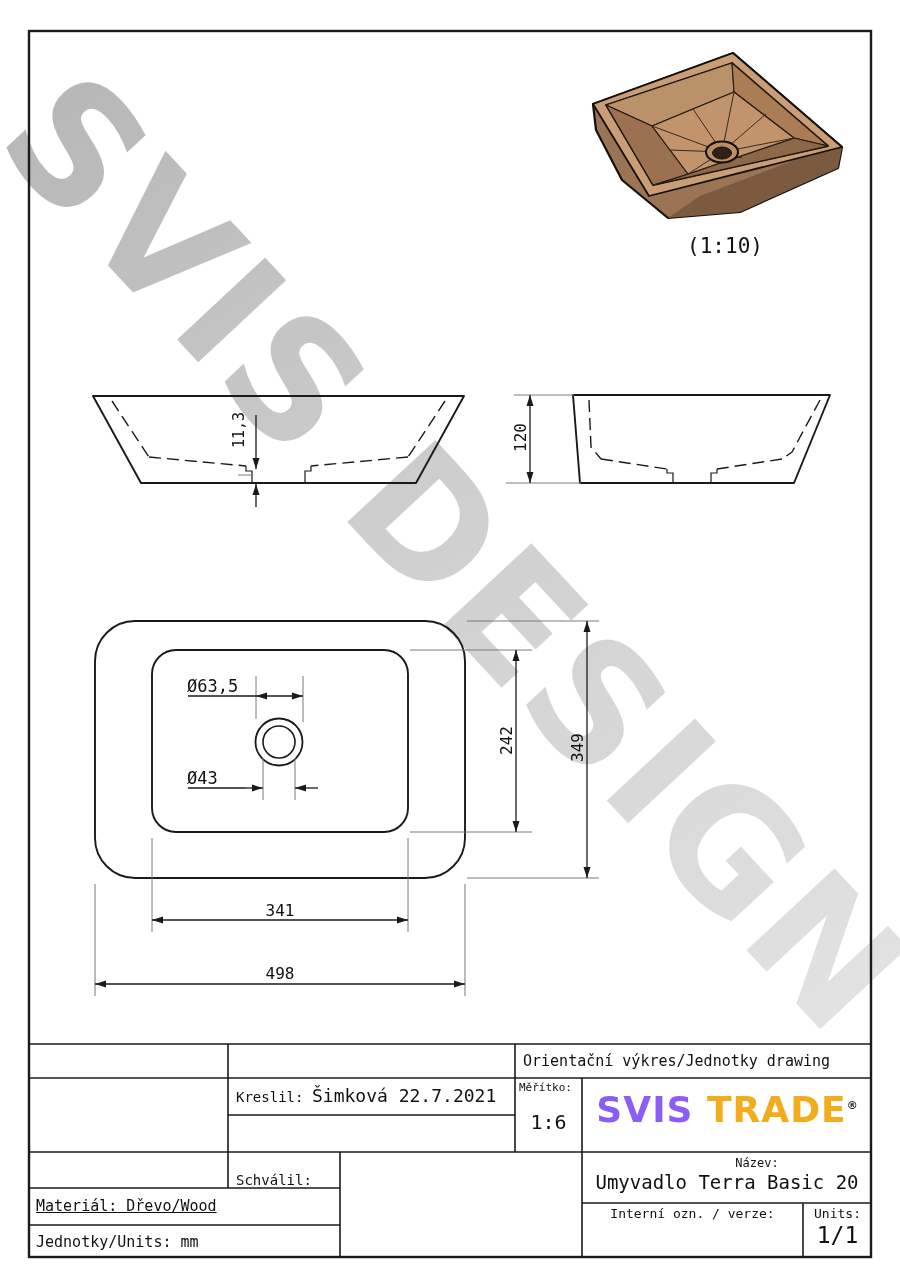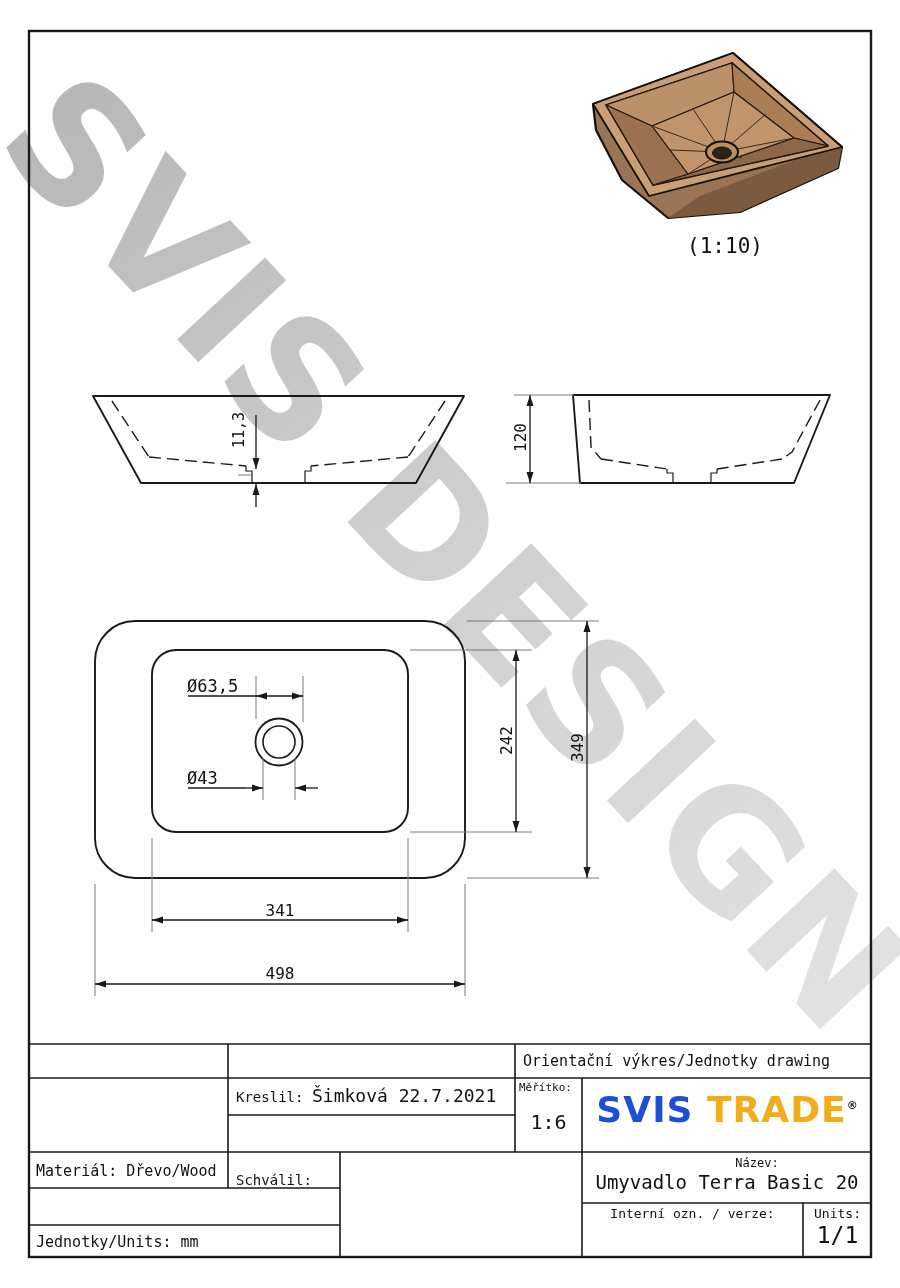--- a/index.html
+++ b/index.html
@@ -18,21 +18,21 @@
   .cap{font-size:21px;}
   .c{text-align:center;}
   
   .tb-small{font-size:11px;}
   .tb-label{font-size:14px;}
   .tb-value{font-size:18px;}
   .tb-med{font-size:15px;}
   .tb-big{font-size:20px;}
   .logo{position:absolute;z-index:2;left:582px;top:1089px;width:290px;text-align:center;
         font-family:"DejaVu Sans", sans-serif;font-weight:bold;font-size:36px;letter-spacing:1px;}
-  .logo .svis{color:#1d4ed8;}
+  .logo .svis{color:#8b5cf6;}
   .logo .trade{color:#F2AC1C;}
   .logo .reg{font-size:11px;vertical-align:super;color:#111;letter-spacing:0;}
 </style>
 </head>
 <body>
 
 <div class="sheet">
 
   <div class="watermark">SVIS DESIGN</div>
 
@@ -188,20 +188,20 @@
   <div class="txt tb-label" style="left:236px;top:1172px;">Schválil:</div>
 
   <div class="txt tb-small" style="left:519px;top:1081px;">Měřítko:</div>
   <div class="txt tb-big c" style="left:515px;top:1110px;width:67px;">1:6</div>
 
   <div class="logo"><span class="svis">SVIS</span><span> </span><span class="trade">TRADE</span><span class="reg">®</span></div>
 
   <div class="txt c" style="left:582px;top:1156px;width:350px;font-size:12px;">Název:</div>
   <div class="txt c" style="left:582px;top:1171px;width:290px;font-size:19px;">Umyvadlo Terra Basic 20</div>
 
-  <div class="txt tb-med" style="left:36px;top:1162px;">Materiál: Dřevo/Wood</div>
+  <div class="txt tb-med" style="left:36px;top:1197px;text-decoration:underline;">Materiál: Dřevo/Wood</div>
   <div class="txt tb-med" style="left:36px;top:1233px;">Jednotky/Units: mm</div>
 
   <div class="txt c" style="left:582px;top:1206px;width:221px;font-size:13px;">Interní ozn. / verze:</div>
   <div class="txt c" style="left:803px;top:1206px;width:69px;font-size:13px;">Units:</div>
   <div class="txt c" style="left:803px;top:1222px;width:69px;font-size:23px;">1/1</div>
 
 </div>
 
 </body></html>

